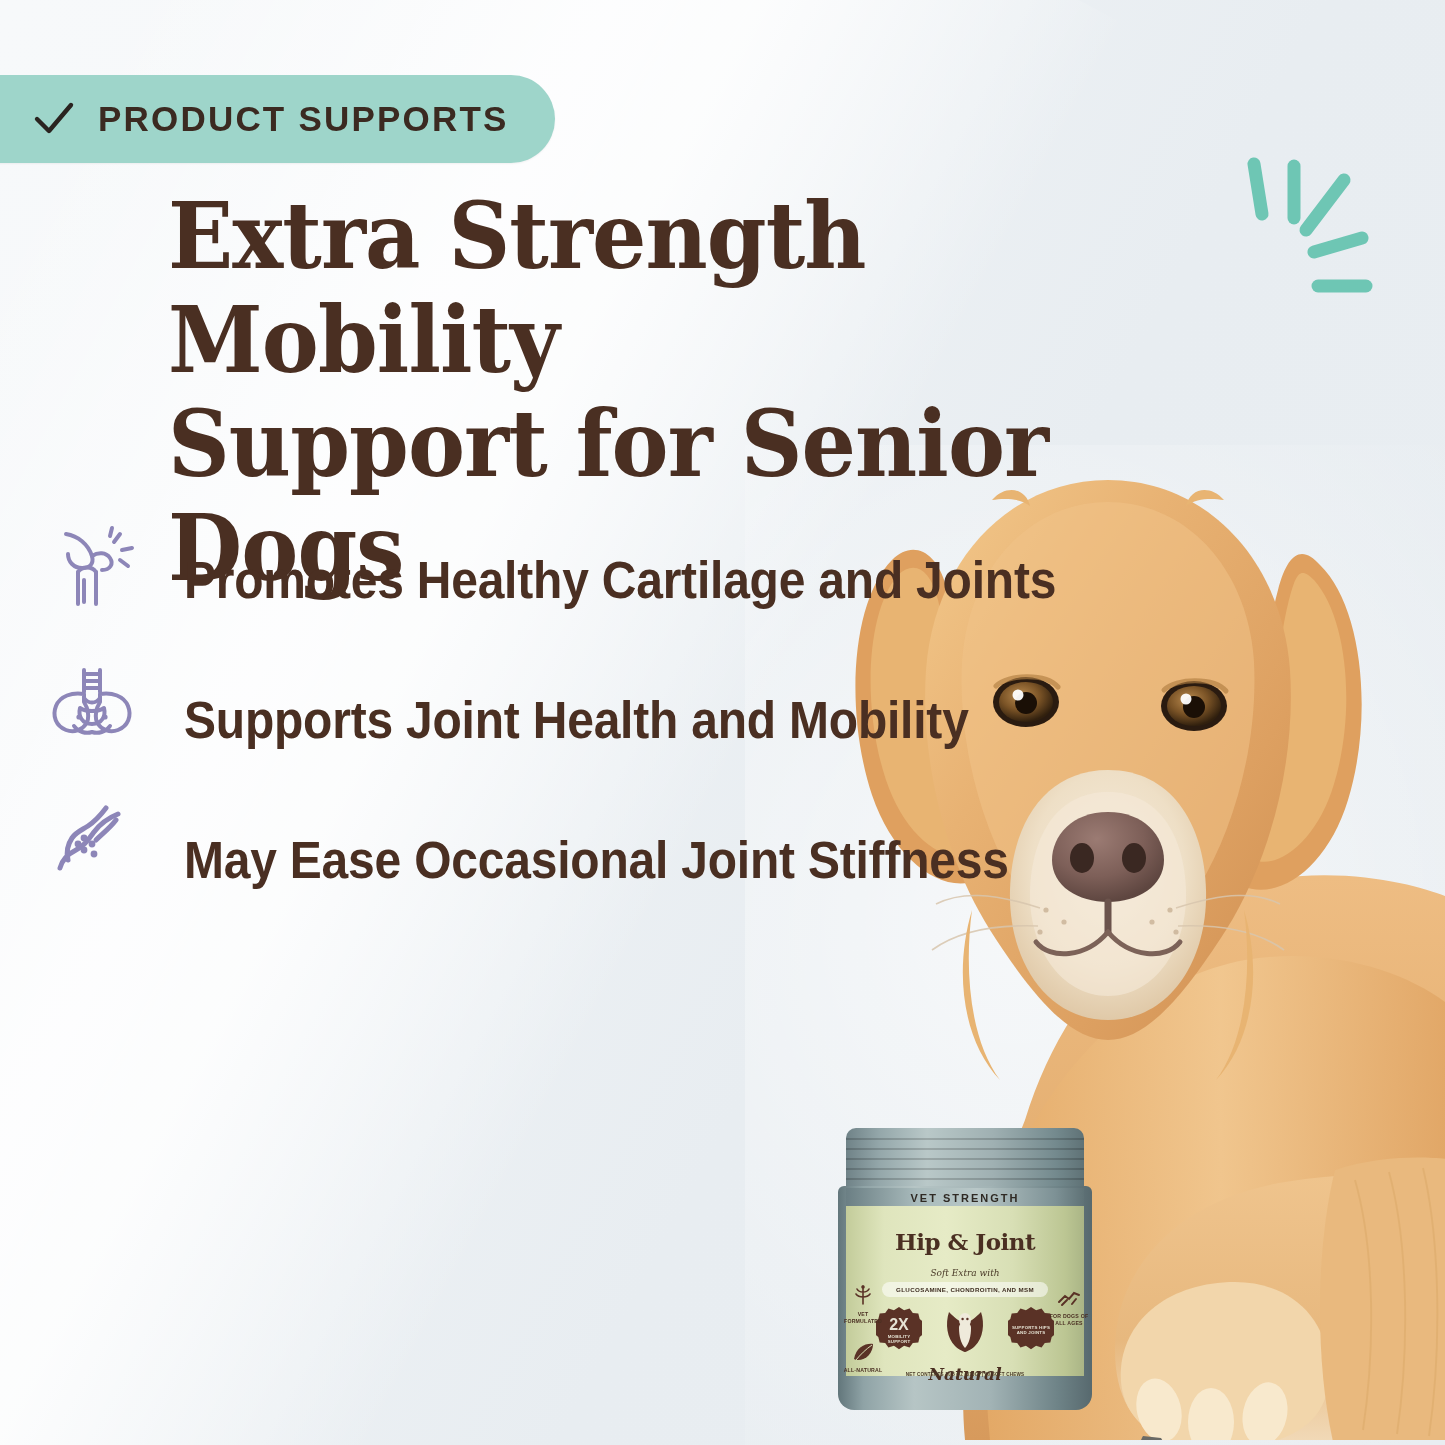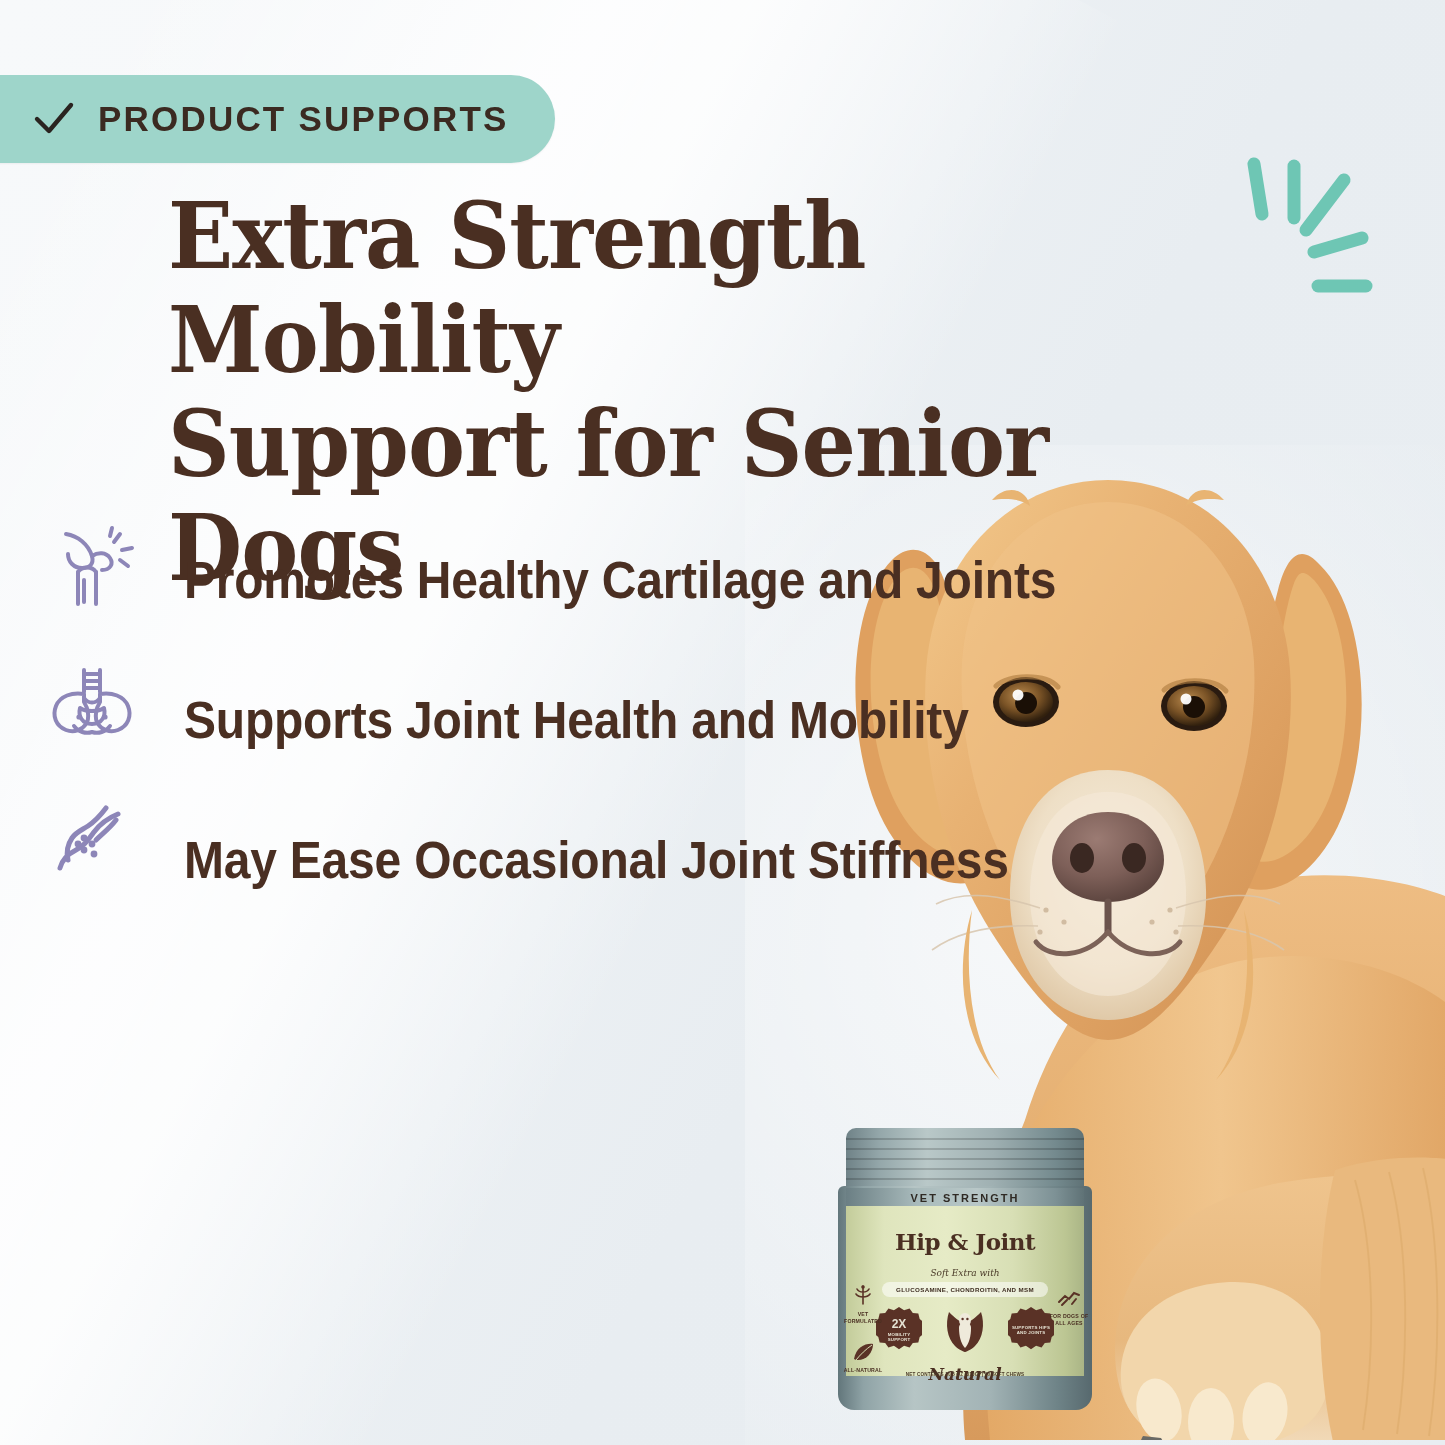--- a/index.html
+++ b/index.html
@@ -129,21 +129,21 @@
   .seals{
     position:absolute;left:30px;top:98px;width:178px;height:52px;
     display:flex;align-items:center;justify-content:space-between;
   }
   .seal{
     width:46px;height:46px;background:#5a3226;
     clip-path:polygon(50% 0,61% 7%,73% 3%,80% 13%,92% 14%,95% 26%,105% 34%,100% 45%,105% 57%,95% 65%,92% 77%,80% 78%,73% 88%,61% 84%,50% 92%,39% 84%,27% 88%,20% 78%,8% 77%,5% 65%,-5% 57%,0 45%,-5% 34%,5% 26%,8% 14%,20% 13%,27% 3%,39% 7%);
     display:flex;flex-direction:column;align-items:center;justify-content:center;
     color:#e6e3d4;text-align:center;line-height:1.15;
   }
-  .seal .big{font-size:12px;font-weight:700;}
+  .seal .big{font-size:16px;font-weight:700;}
   .seal .sm{font-size:4.4px;font-weight:700;letter-spacing:.2px;}
   .dogseal{width:52px;height:52px;position:relative;}
   .natural{
     position:absolute;left:0;top:146px;width:100%;text-align:center;
     font-family:"DejaVu Serif", serif;font-style:italic;font-weight:700;
     font-size:17px;color:#4a2f22;margin-top:12px;
   }
   .netwt{
     position:absolute;left:0;top:166px;width:100%;text-align:center;
     font-size:4.6px;font-weight:700;letter-spacing:.2px;color:#4a3a28;

